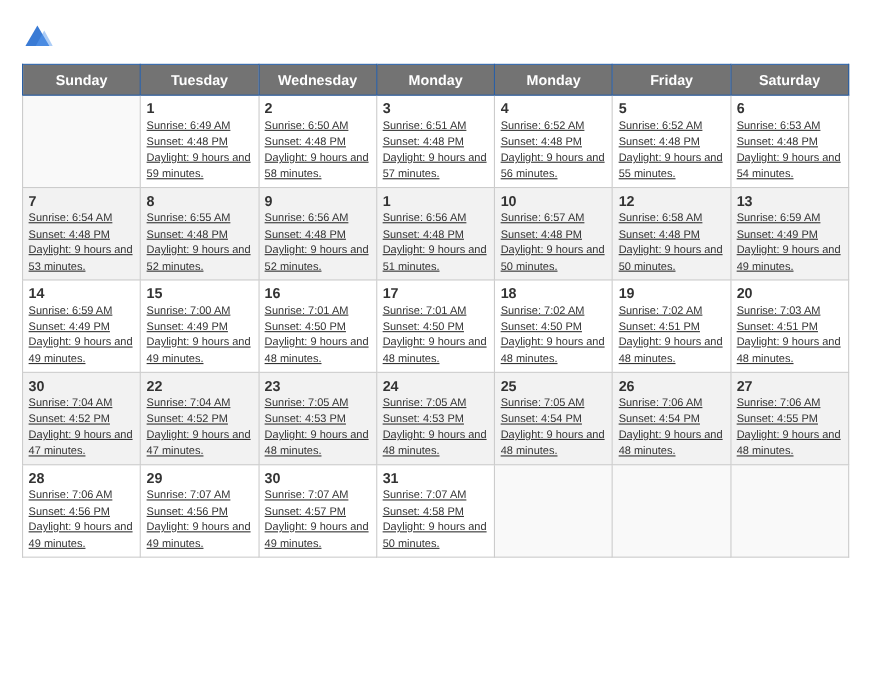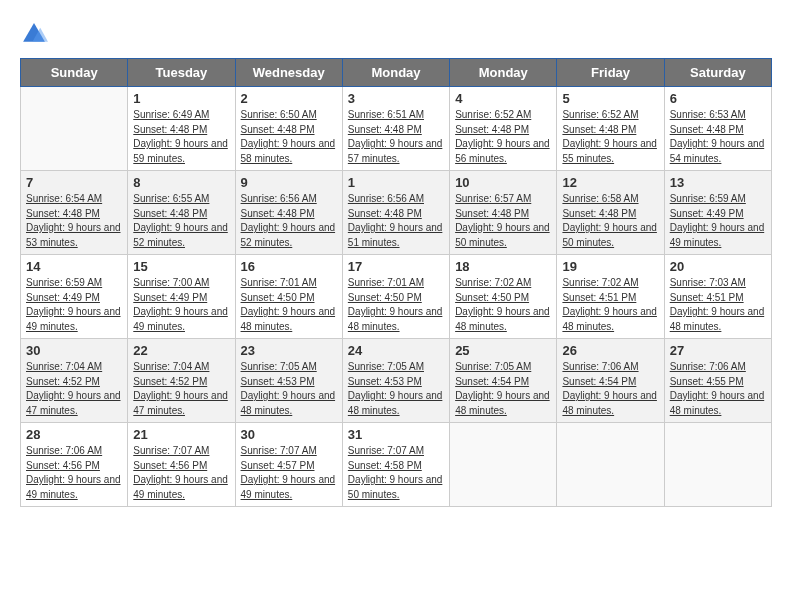--- a/index.html
+++ b/index.html
@@ -243,21 +243,21 @@
           <div class="day-number">27</div>
           <div class="day-info">Sunrise: 7:06 AM<br>Sunset: 4:55 PM<br>Daylight: 9 hours and 48 minutes.</div>
         </td>
       </tr>
       <tr>
         <td>
           <div class="day-number">28</div>
           <div class="day-info">Sunrise: 7:06 AM<br>Sunset: 4:56 PM<br>Daylight: 9 hours and 49 minutes.</div>
         </td>
         <td>
-          <div class="day-number">21</div>
+          <div class="day-number">29</div>
           <div class="day-info">Sunrise: 7:07 AM<br>Sunset: 4:56 PM<br>Daylight: 9 hours and 49 minutes.</div>
         </td>
         <td>
           <div class="day-number">30</div>
           <div class="day-info">Sunrise: 7:07 AM<br>Sunset: 4:57 PM<br>Daylight: 9 hours and 49 minutes.</div>
         </td>
         <td>
           <div class="day-number">31</div>
           <div class="day-info">Sunrise: 7:07 AM<br>Sunset: 4:58 PM<br>Daylight: 9 hours and 50 minutes.</div>
         </td>

